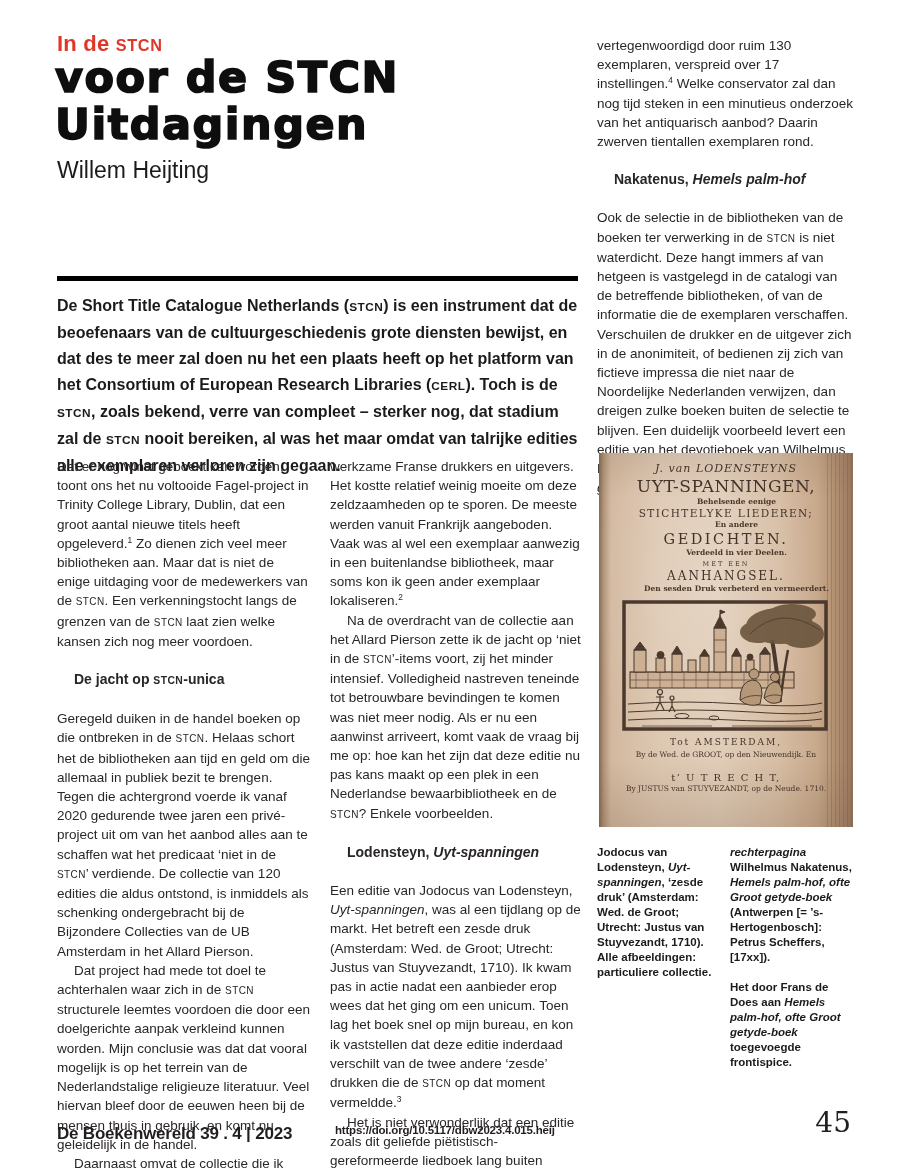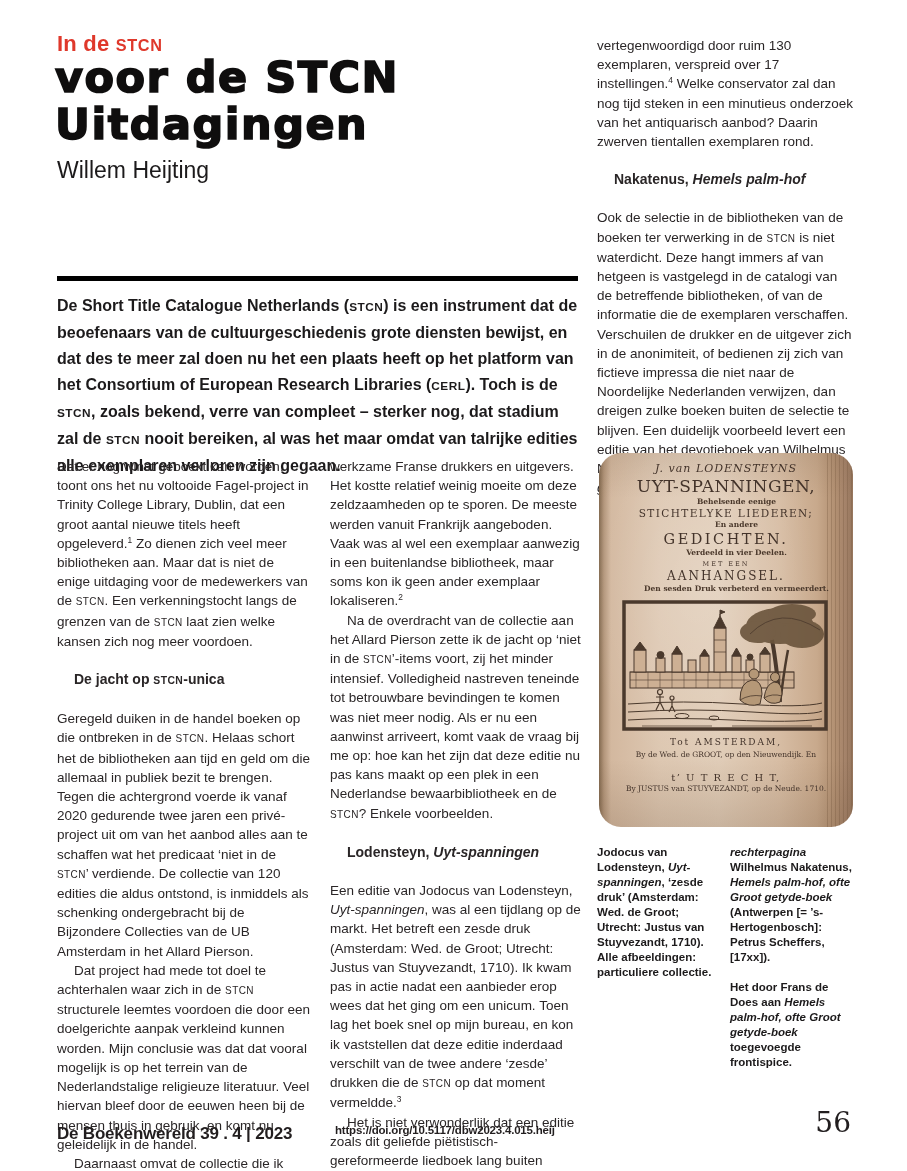--- a/index.html
+++ b/index.html
@@ -46,21 +46,20 @@
 
   
   .figure {
     position:absolute; left:599px; top:453px; width:254px; height:374px;
     background:
       linear-gradient(90deg,
         #82694f 0px, #b3967b 5px, #d3b89f 12px, #ddc7b1 60px,
         #e0ccb7 120px, #d7bda4 180px, #c8a98c 218px, #b29072 236px,
         #a5836a 246px, #97775e 254px);
     overflow:hidden;
-    border-radius:22px;
   }
   .figure .edge-lines {
     position:absolute; top:0; right:0; width:26px; height:100%;
     background:repeating-linear-gradient(90deg,
       rgba(120,90,64,0.35) 0 1px, rgba(0,0,0,0) 1px 4px);
     pointer-events:none;
   }
   .figure .shade {
     position:absolute; inset:0;
     background:
@@ -228,13 +227,13 @@
     <div>
       <span class="cap-label">rechterpagina</span>
       <span>Wilhelmus Nakatenus, <i>Hemels palm-hof, ofte Groot getyde-boek</i> (Antwerpen [= ’s-Hertogenbosch]: Petrus Scheffers, [17xx]).</span>
     </div>
     <div class="cap-block2">Het door Frans de Does aan <i>Hemels palm-hof, ofte Groot getyde-boek</i> toegevoegde frontispice.</div>
   </div>
 </div>
 
 <div class="footer-journal">De Boekenwereld 39 . 4 | 2023</div>
 <a class="footer-doi" href="#">https://doi.org/10.5117/dbw2023.4.015.heij</a>
-<div class="footer-page">56</div>
+<div class="footer-page">45</div>
 
 </body></html>

